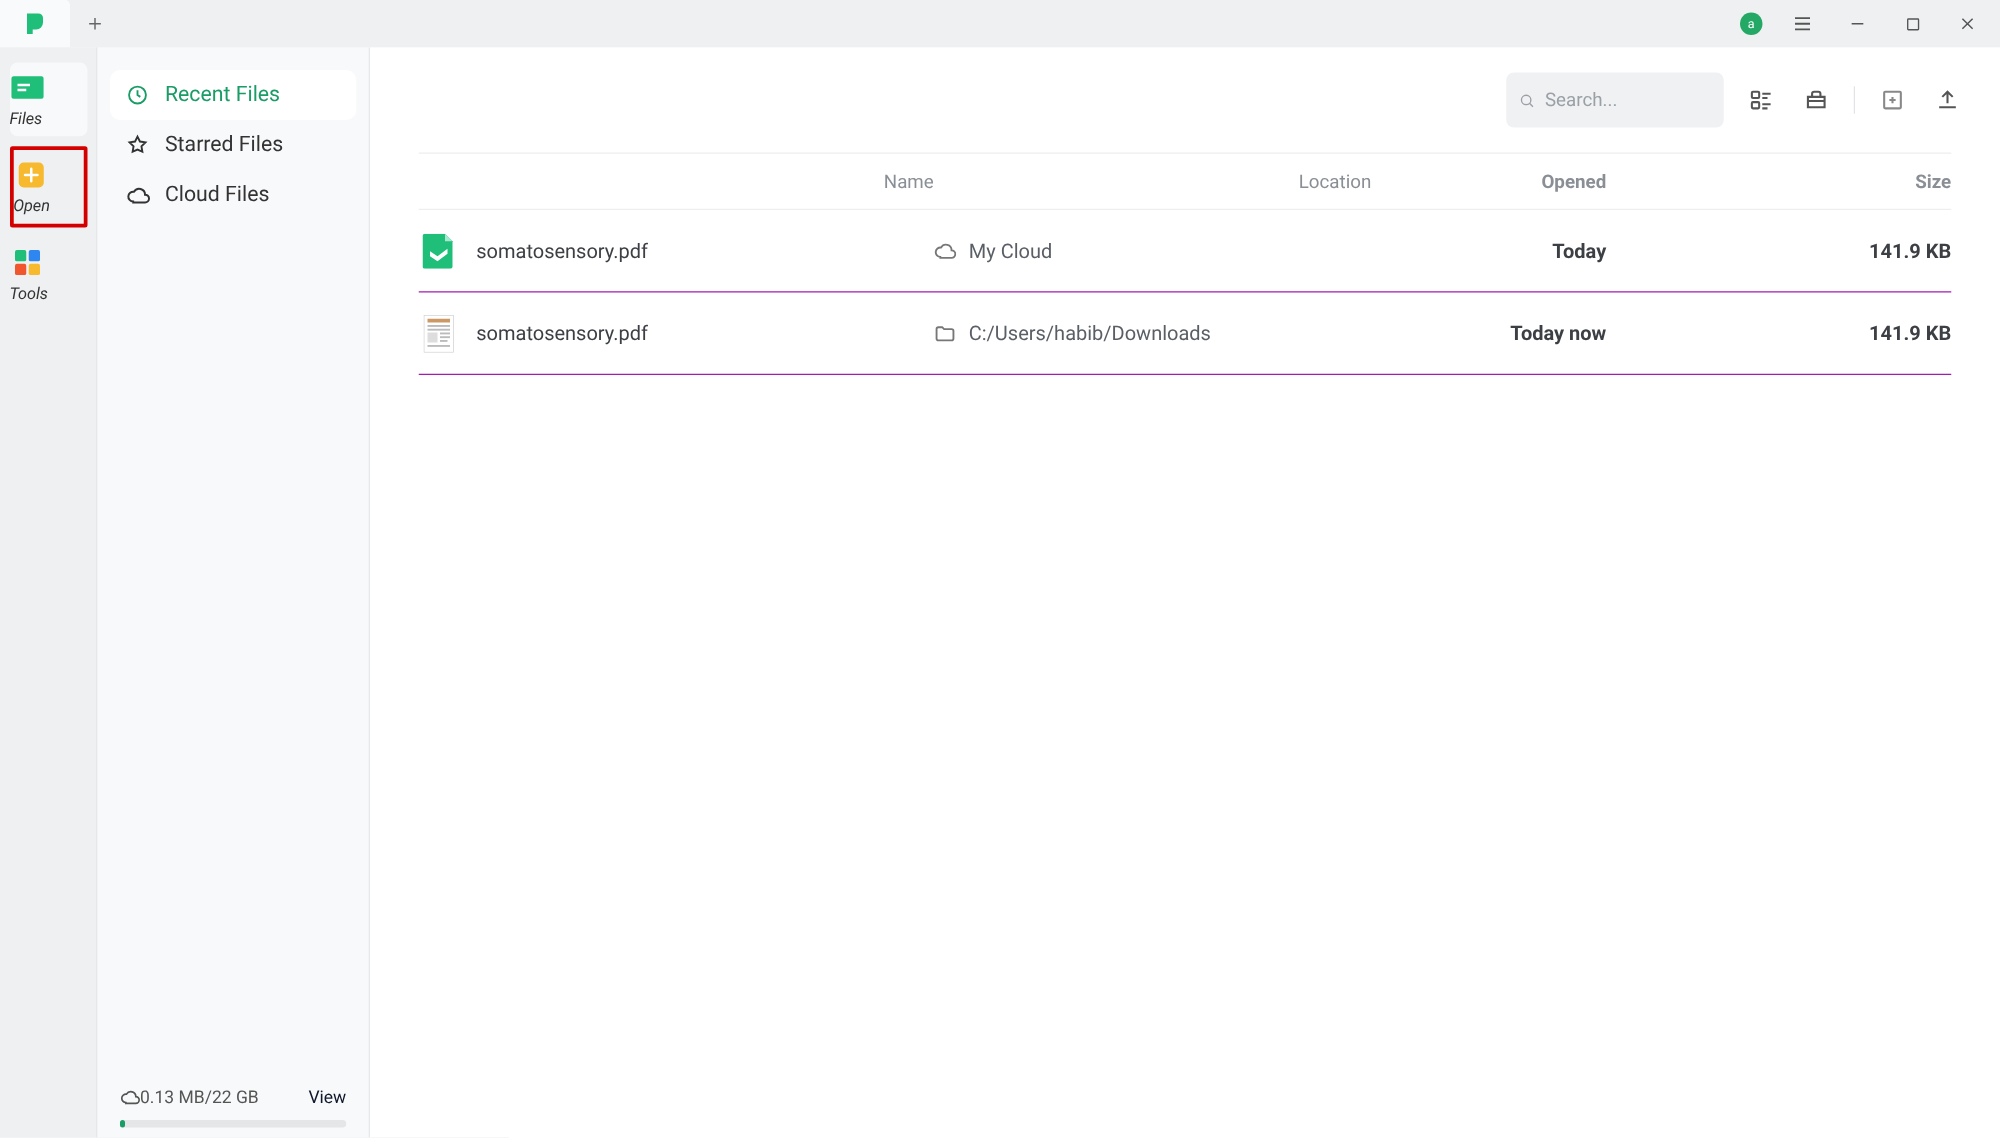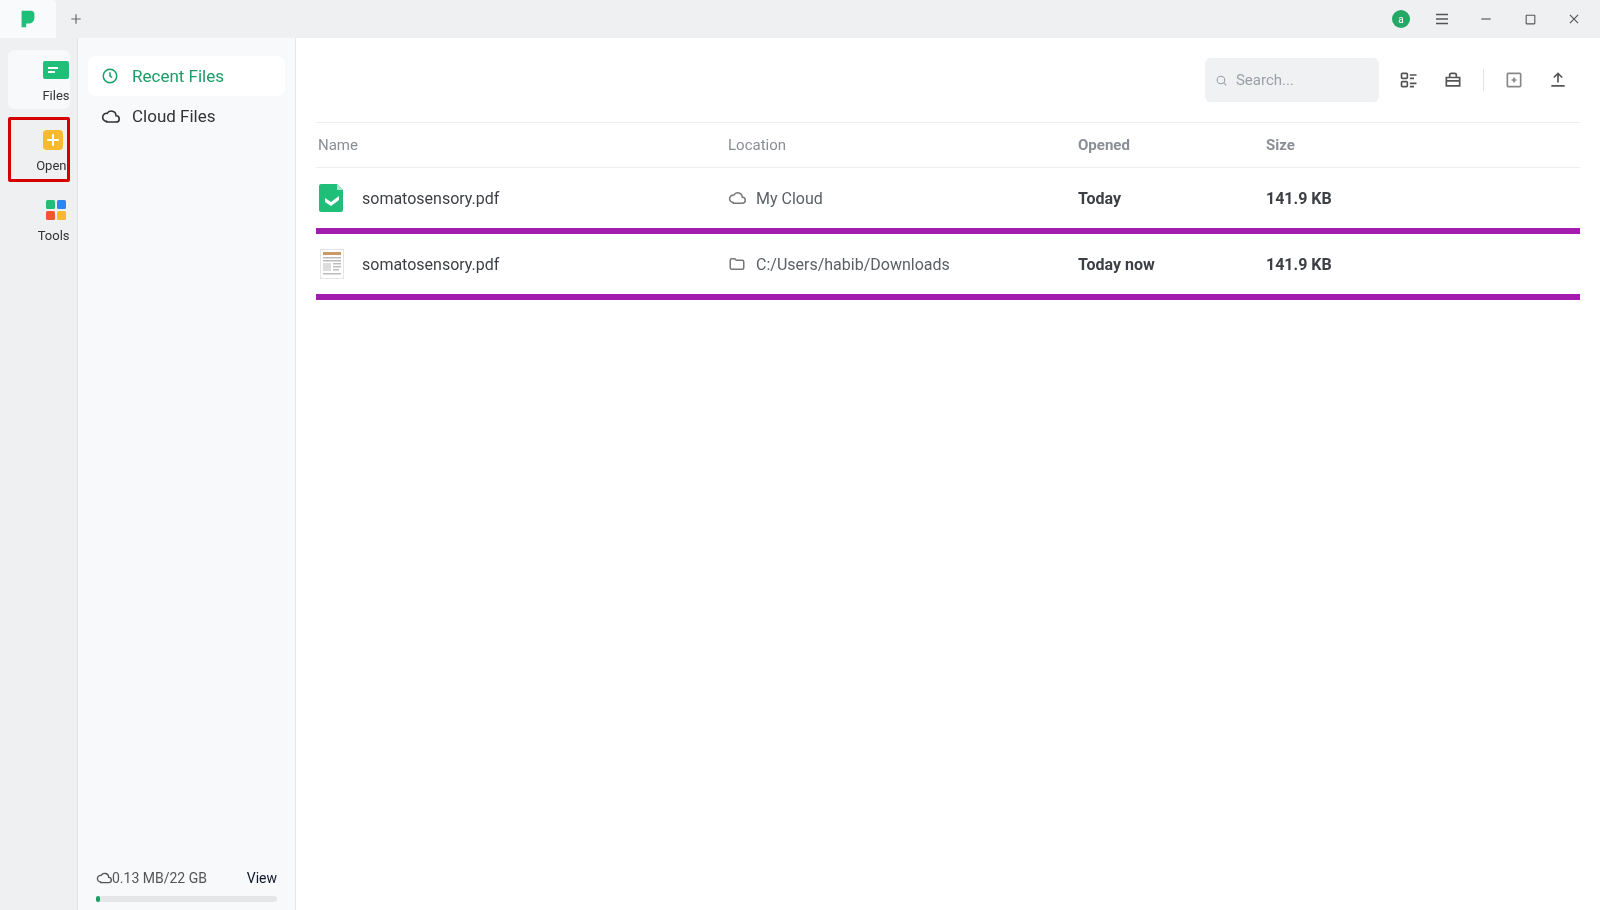--- a/index.html
+++ b/index.html
@@ -19,23 +19,23 @@
   .titlebar-right { display:flex; align-items:center; gap:20px; padding-right:14px; color:#555; }
   .avatar { width:18px; height:18px; border-radius:50%; background:#24a865; display:flex; align-items:center; justify-content:center; color:#fff; font-size:10px; }
   .winbtn { width:24px; height:24px; display:flex; align-items:center; justify-content:center; color:#555; }
 
   .body-area { display:flex; height: calc(910px - 38px); background:#f8f9fa; }
 
   .rail {
     width: 78px; background:#eef0f1; display:flex; flex-direction:column; align-items:center; padding-top:12px; gap:8px;
     border-right:1px solid #e2e4e6;
   }
-  .rail-item { width:62px; display:flex; flex-direction:column; align-items:flex-end; padding:8px 0 6px 0; border-radius:6px; }
+  .rail-item { width:62px; display:flex; flex-direction:column; align-items:flex-start; padding:8px 0 6px 0; border-radius:6px;font-style:italic; }
   .rail-item.active-files { background:#f8f9fa; }
-  .rail-item.highlighted { border:3px solid #d40000; border-radius:2px;padding-left:29px; }
+  .rail-item.highlighted { border:3px solid #d40000; border-radius:2px; }
   .rail-label { font-size:13px; color:#333; margin-top:6px; }
   .rail-icon { width:28px; height:24px; display:flex; align-items:center; justify-content:center; }
 
   .secondary-nav {
     width: 218px; background:#f8f9fa; border-right:1px solid #e6e8ea; display:flex; flex-direction:column; padding:18px 10px 8px 10px;
   }
   .nav-item {
     display:flex; align-items:flex-start; gap:12px; padding:10px 12px; border-radius:8px; font-size:17px; color:#333;
   }
   .nav-item.active { background:#ffffff; color:#1a9c66; }
@@ -47,27 +47,27 @@
   .storage-bar .fill { position:absolute; left:0; top:0; height:100%; width:2%; background:#1a9c66; border-radius:3px; }
 
   .main { flex:1; background:#ffffff; display:flex; flex-direction:column; }
   .main-toolbar { height:84px; display:flex; align-items:center; justify-content:flex-end; padding:0 28px; gap:16px; }
   .search-box { width:174px; height:44px; background:#f0f1f3; border-radius:6px; display:flex; align-items:center; padding:0 10px; color:#9aa0a6; gap:8px; }
   .search-box input { border:none; background:transparent; outline:none; font-size:15px; color:#333; width:100%; }
   .search-box input::placeholder { color:#9aa0a6; }
   .toolbar-icon { width:28px; height:28px; display:flex; align-items:center; justify-content:center; color:#555; }
   .toolbar-sep { width:1px; height:22px; background:#e2e4e6; }
 
-  .table { margin:0 20px; }
+  .table { margin:0 39px;text-align:right; }
   .thead { display:flex; border-top:1px solid #edeef0; border-bottom:1px solid #edeef0; height:46px; align-items:center; color:#8a8f96; font-size:15px; }
   .col-name { flex: 0 0 412px; padding-left:2px; }
   .col-loc  { flex: 0 0 350px; }
   .col-open { flex: 0 0 188px; font-weight: bold; }
   .col-size { flex: 1; font-weight: bold; }
-  .trow { display:flex; align-items:center; height:66px; border-bottom:6px solid #a21caf; color:#3c3f44; font-size:16px; }
+  .trow { display:flex; align-items:center; height:66px; border-bottom:1px solid #a21caf; color:#3c3f44; font-size:16px; }
   .file-cell { display:flex; align-items:center; gap:16px; }
   .file-thumb { width:28px; height:30px; display:flex; align-items:center; justify-content:center; }
   .loc-cell { display:flex; align-items:center; gap:10px; color:#5a5f66; }
 
   svg { display:block; }
 </style>
 </head>
 <body>
 
 <div class="titlebar">
@@ -151,20 +151,28 @@
 
   <div class="secondary-nav">
     <div class="nav-item active">
       <span class="nav-icon">
         <svg width="18" height="18" viewBox="0 0 24 24" fill="none" stroke="#1a9c66" stroke-width="2">
             <circle cx="12" cy="12" r="9"></circle>
             <path d="M12 7v5l3 2"></path>
           </svg>
       </span>
       <span>Recent Files</span>
+    </div>
+    <div class="nav-item">
+      <span class="nav-icon">
+        <svg width="18" height="18" viewBox="0 0 24 24" fill="none" stroke="#333" stroke-width="2">
+            <path d="M12 3l2.6 5.3 5.9.9-4.3 4.1 1 5.8L12 16.9 6.8 19.1l1-5.8L3.5 9.2l5.9-.9L12 3z"></path>
+          </svg>
+      </span>
+      <span>Starred Files</span>
     </div>
     <div class="nav-item">
       <span class="nav-icon">
         <svg width="19" height="19" viewBox="0 0 24 24" fill="none" stroke="#333" stroke-width="2">
             <path d="M7 18a5 5 0 1 1 .8-9.95A6 6 0 0 1 19 11a4 4 0 0 1 0 8H7z"></path>
           </svg>
       </span>
       <span>Cloud Files</span>
     </div>
 

